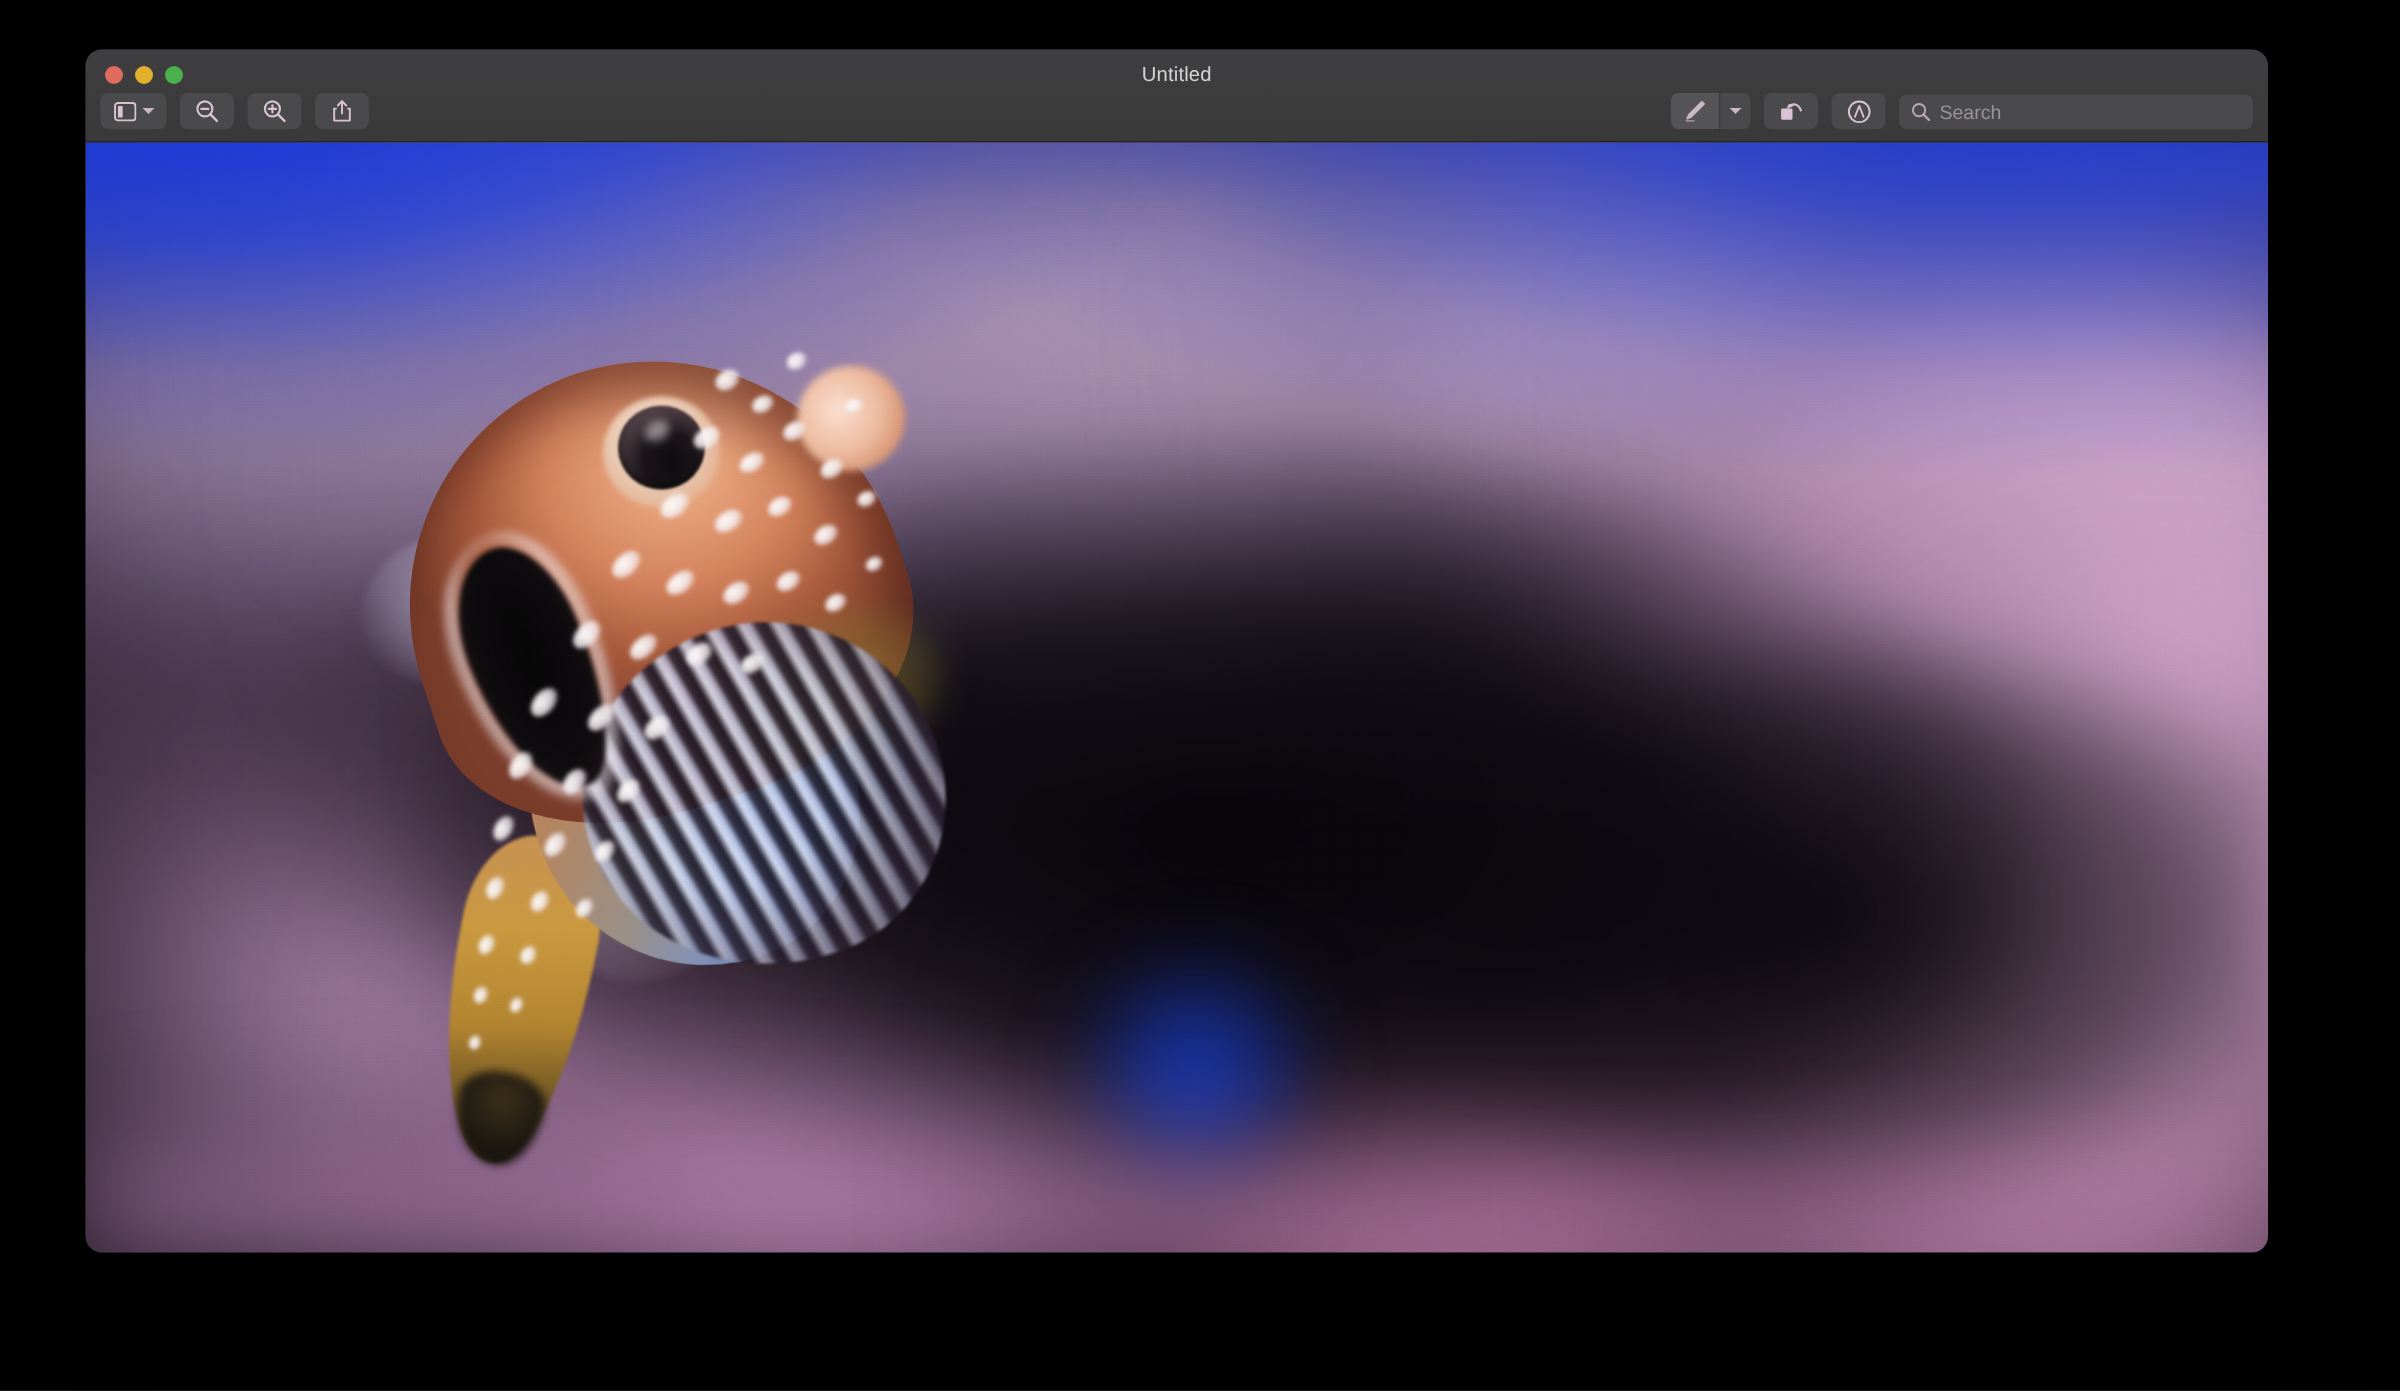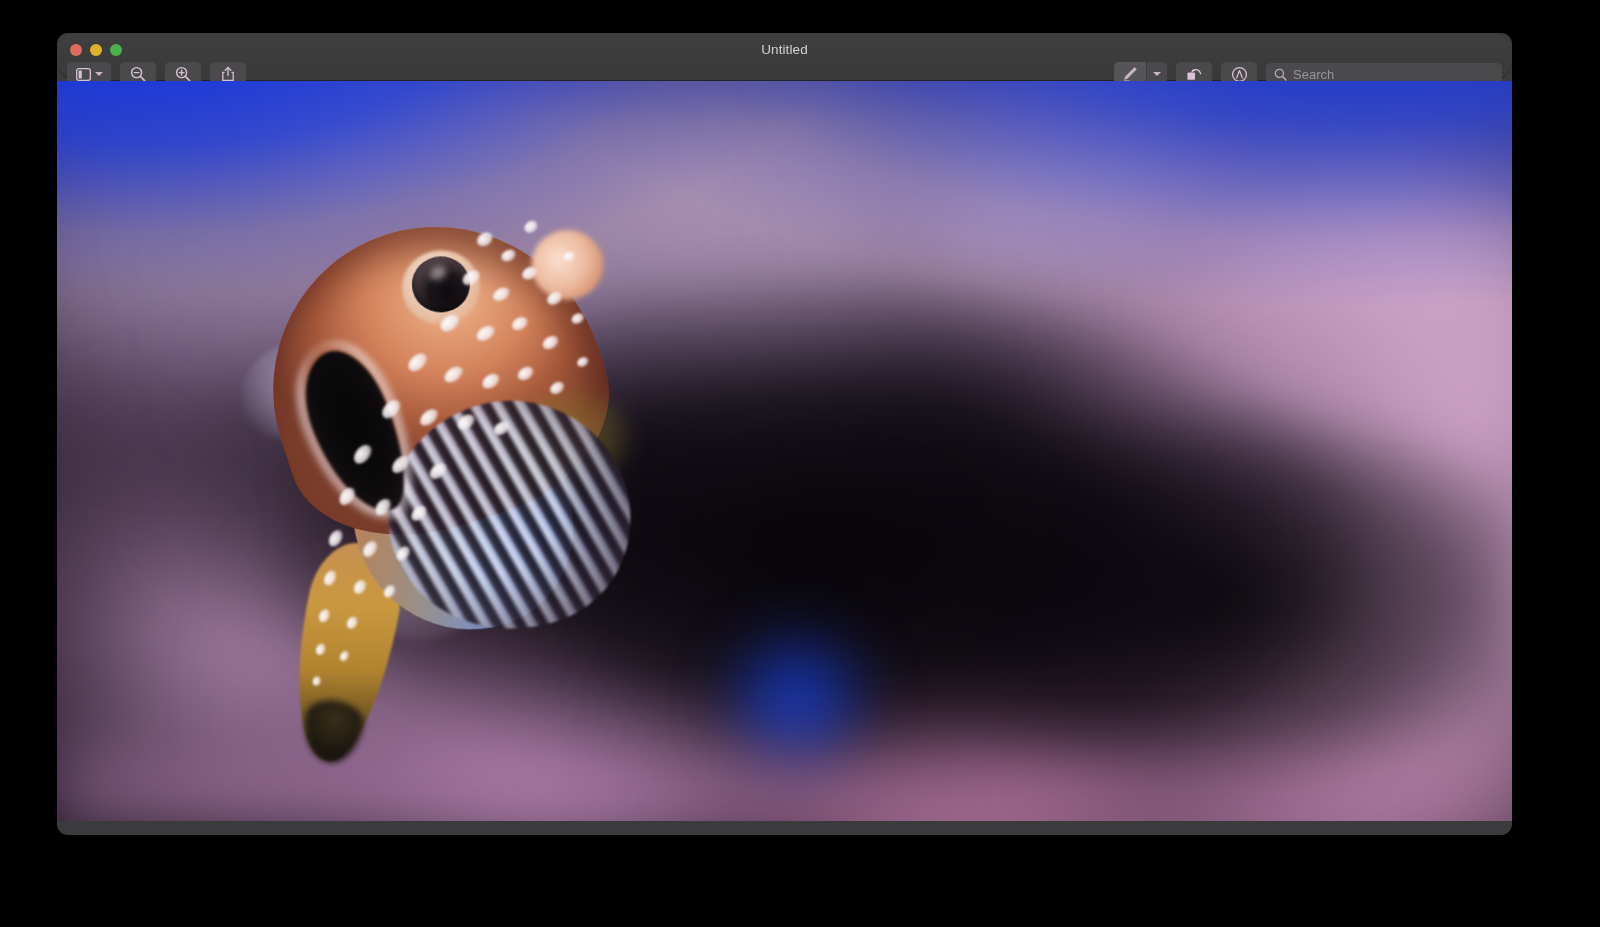--- a/index.html
+++ b/index.html
@@ -31,24 +31,23 @@
     overflow: hidden;
     box-shadow:
       0 0 2px 1px rgba(0,0,0,0.85),
       0 18px 46px 10px rgba(0,0,0,0.95),
       0 44px 90px 28px rgba(0,0,0,0.80);
   }
 
   
   .titlebar {
     position: relative;
-    height: 48px;
+    height: 62px;
     background: linear-gradient(180deg, #3f3f41 0%, #393939 100%);
     border-bottom: 1px solid #232324;
-    border-radius: 20px;
   }
 
   .traffic-lights {
     position: absolute;
     left: 13px;
     top: 11px;
     display: flex;
     gap: 8px;
   }
   .tl { width: 12px; height: 12px; border-radius: 50%; display: block; }

